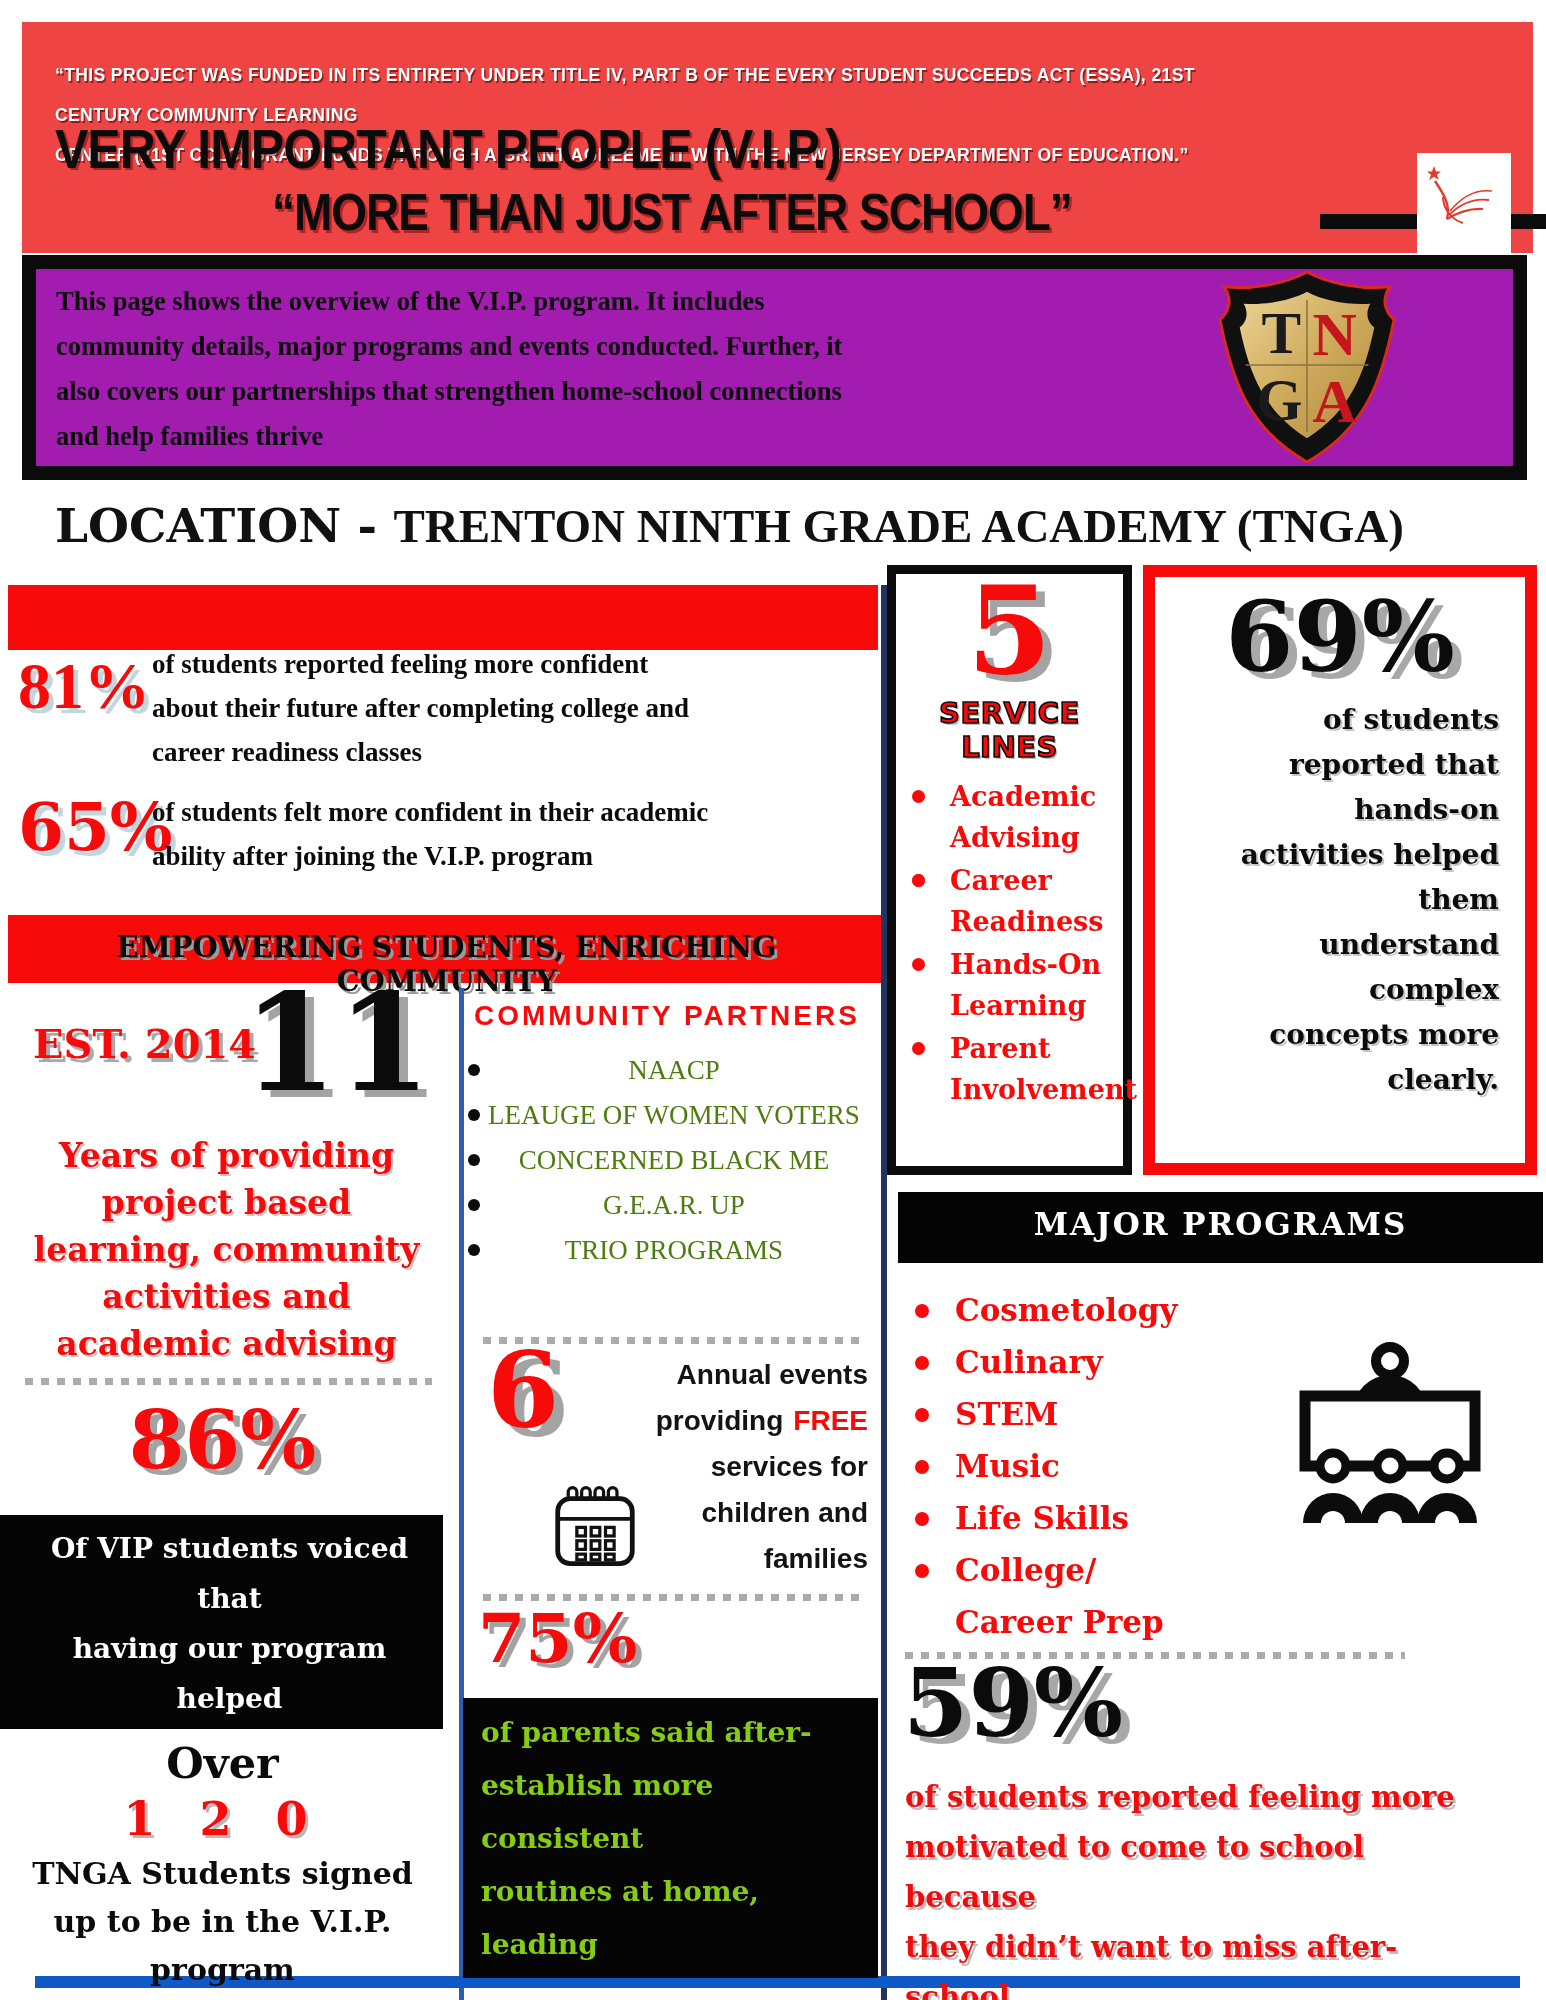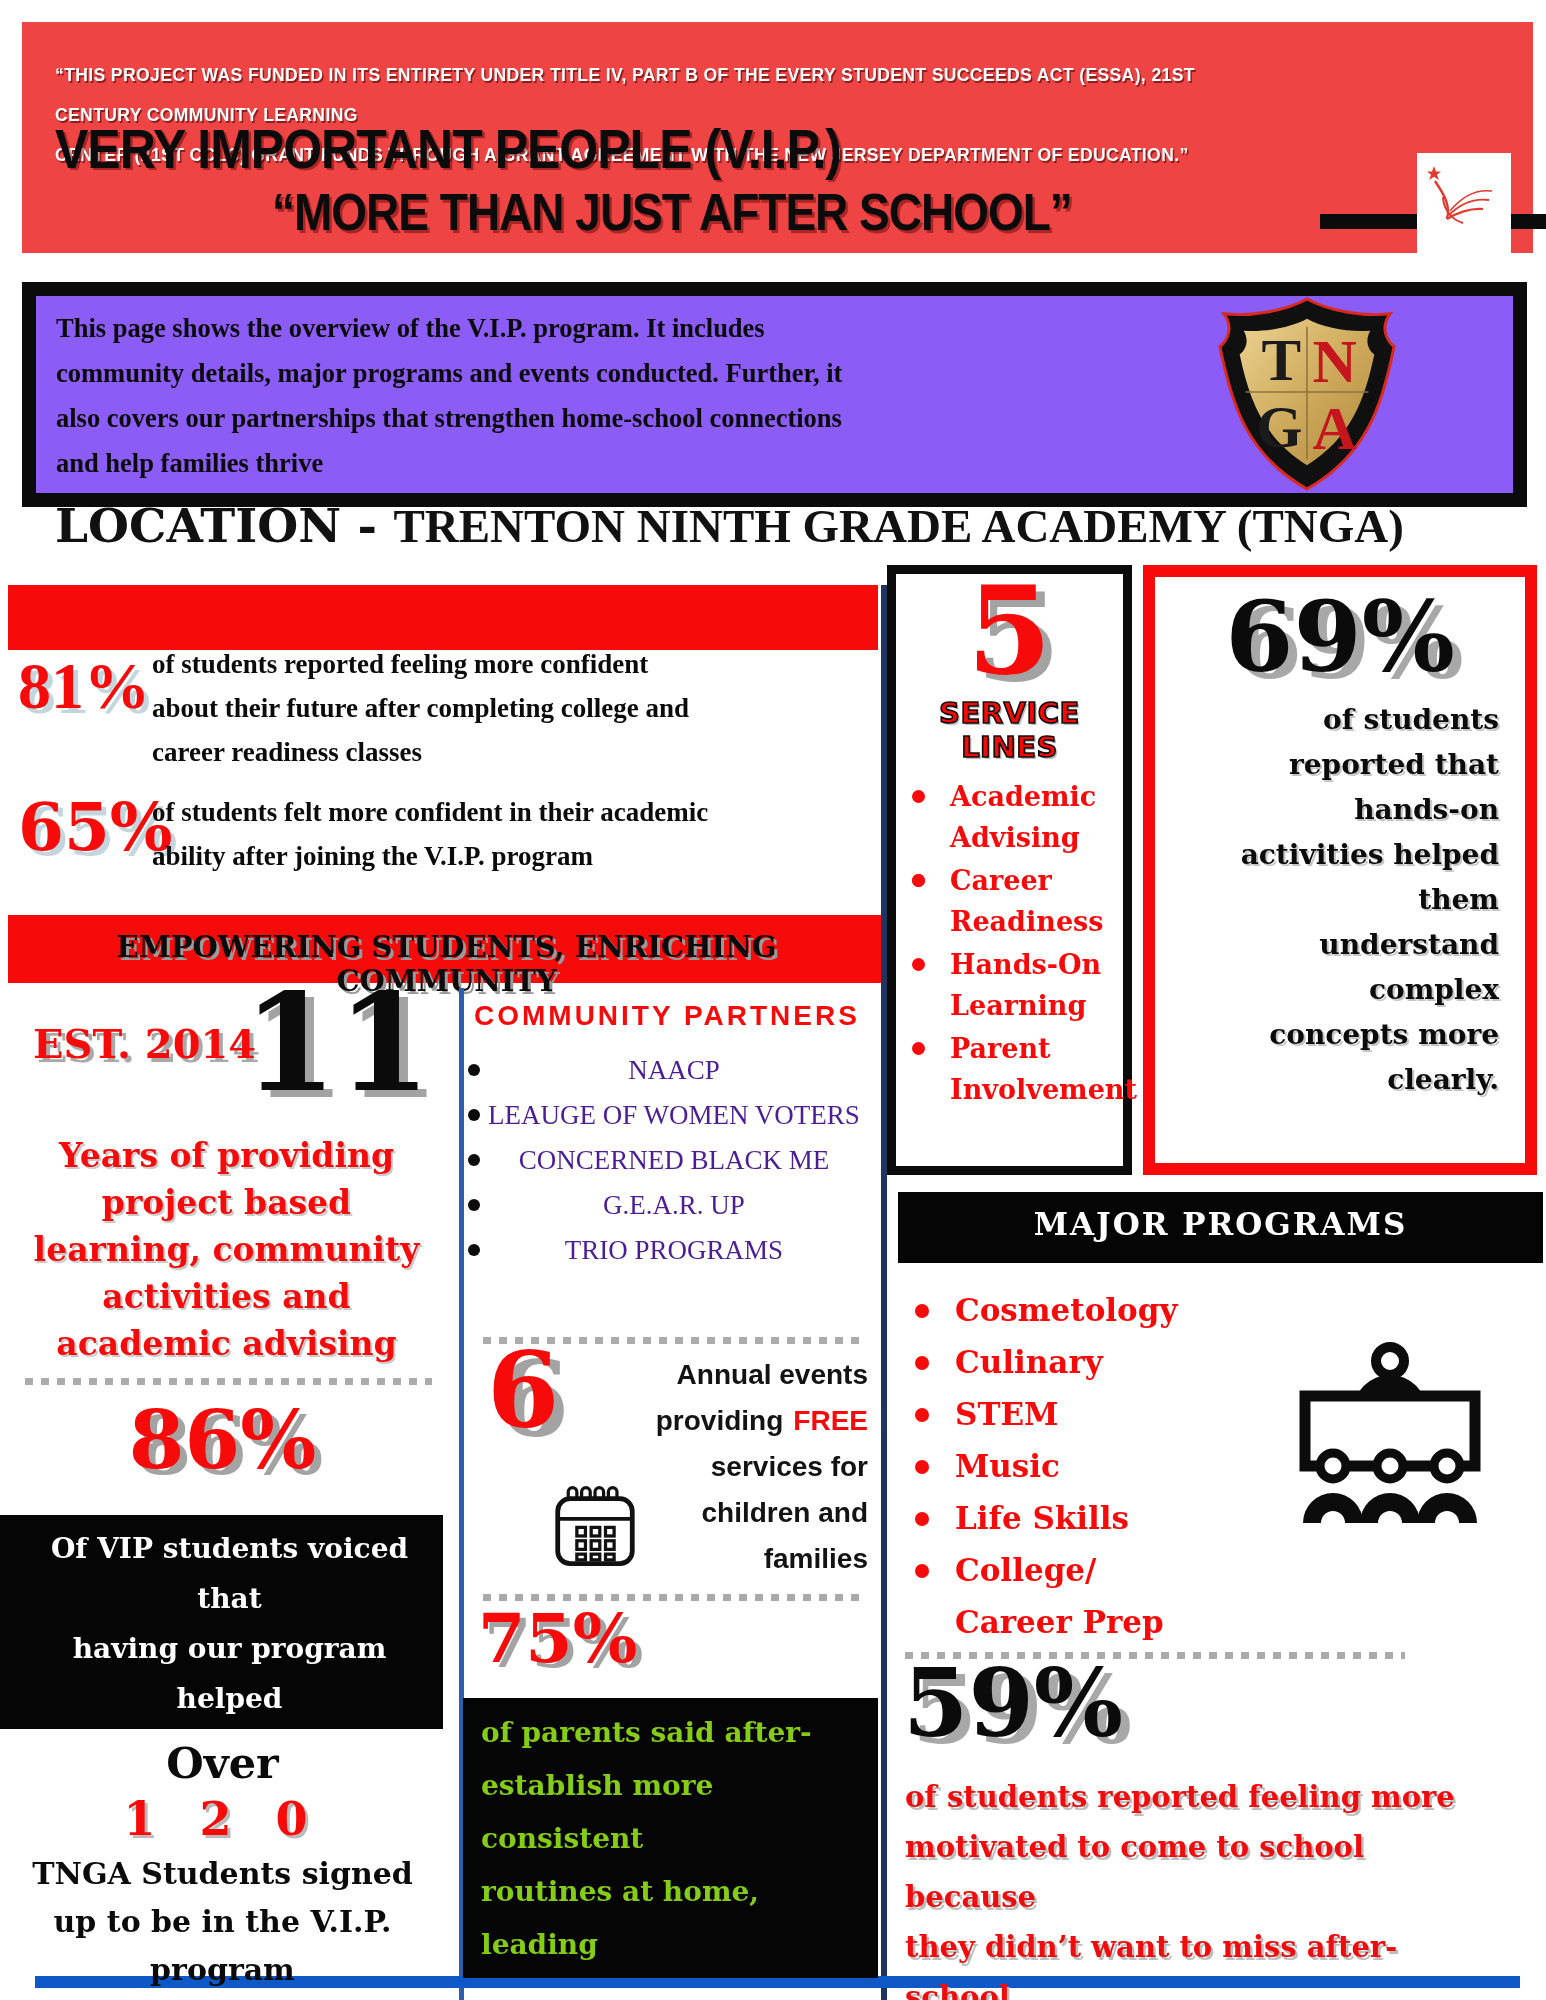--- a/index.html
+++ b/index.html
@@ -16,21 +16,21 @@
       letter-spacing:-1px;transform:scaleY(1.12);transform-origin:left top;
       text-shadow:2.5px 2.5px 0 rgba(90,0,0,.45);}
   .vip-sub{left:250px;top:160px;font-size:46px;font-weight:bold;color:#0b0b0b;
       letter-spacing:-1px;transform:scaleY(1.12);transform-origin:left top;
       text-shadow:2.5px 2.5px 0 rgba(90,0,0,.45);}
   .topline{left:1320px;top:214px;width:226px;height:15px;background:#0b0b0b;}
   .njlogo{left:1417px;top:153px;width:94px;height:100px;background:#ffffff;z-index:5;}
 
   
   .overview{left:22px;top:255px;width:1505px;height:225px;border:14px solid #0b0b0b;
-      box-sizing:border-box;background:#8b5cf6;margin-top:27px;}
+      box-sizing:border-box;background:#a21caf;}
   .overview-text{left:20px;top:10px;width:890px;font-family:"Liberation Serif",serif;
       font-weight:bold;font-size:26.5px;line-height:45px;color:#0b0b0b;}
   .shield{left:1171px;top:1px;width:200px;height:194px;}
 
   
   .location{left:55px;top:498px;font-family:"Liberation Serif",serif;font-size:47px;color:#111;}
   .location b{font-weight:900;font-family:"DejaVu Serif",serif;}
   .location span{font-weight:bold;}
 
   .redstripe{left:8px;top:585px;width:870px;height:65px;background:#F70A0A;}
@@ -74,21 +74,21 @@
   
   .vline1{left:459px;top:988px;width:5px;height:1012px;background:#2d5fae;}
   .vline2{left:881px;top:585px;width:6px;height:1415px;background:#1f3560;}
   .bluehr{left:35px;top:1976px;width:1485px;height:12px;background:#0f58c8;}
 
   
   .cp-head{left:474px;top:1000px;width:400px;font-size:28px;font-weight:bold;color:#F70A0A;
       letter-spacing:3px;}
   .cp-list{left:480px;top:1048px;width:388px;}
   .cp-item{position:relative;text-align:center;font-family:"Liberation Serif",serif;
-      font-size:27px;line-height:45px;color:#4c1d95;}
+      font-size:27px;line-height:45px;color:#4d7c0f;}
   .cp-item .bdot{position:absolute;left:-12px;top:16px;width:12px;height:12px;border-radius:50%;
       background:#0b0b0b;}
   .dot2{left:483px;top:1337px;width:383px;}
   .six{left:487px;top:1336px;font-family:"DejaVu Serif",serif;font-weight:bold;font-size:104px;
       line-height:1.05;color:#F70A0A;text-shadow:10px 9px 0 #a3a3a3;}
   .annual{left:590px;top:1352px;width:278px;text-align:right;font-weight:bold;font-size:28px;
       line-height:46px;color:#131313;}
   .annual .free{color:#F70A0A;margin-left:10px;}
   .cal{left:552px;top:1478px;width:86px;height:94px;}
   .dot3{left:483px;top:1594px;width:383px;}

